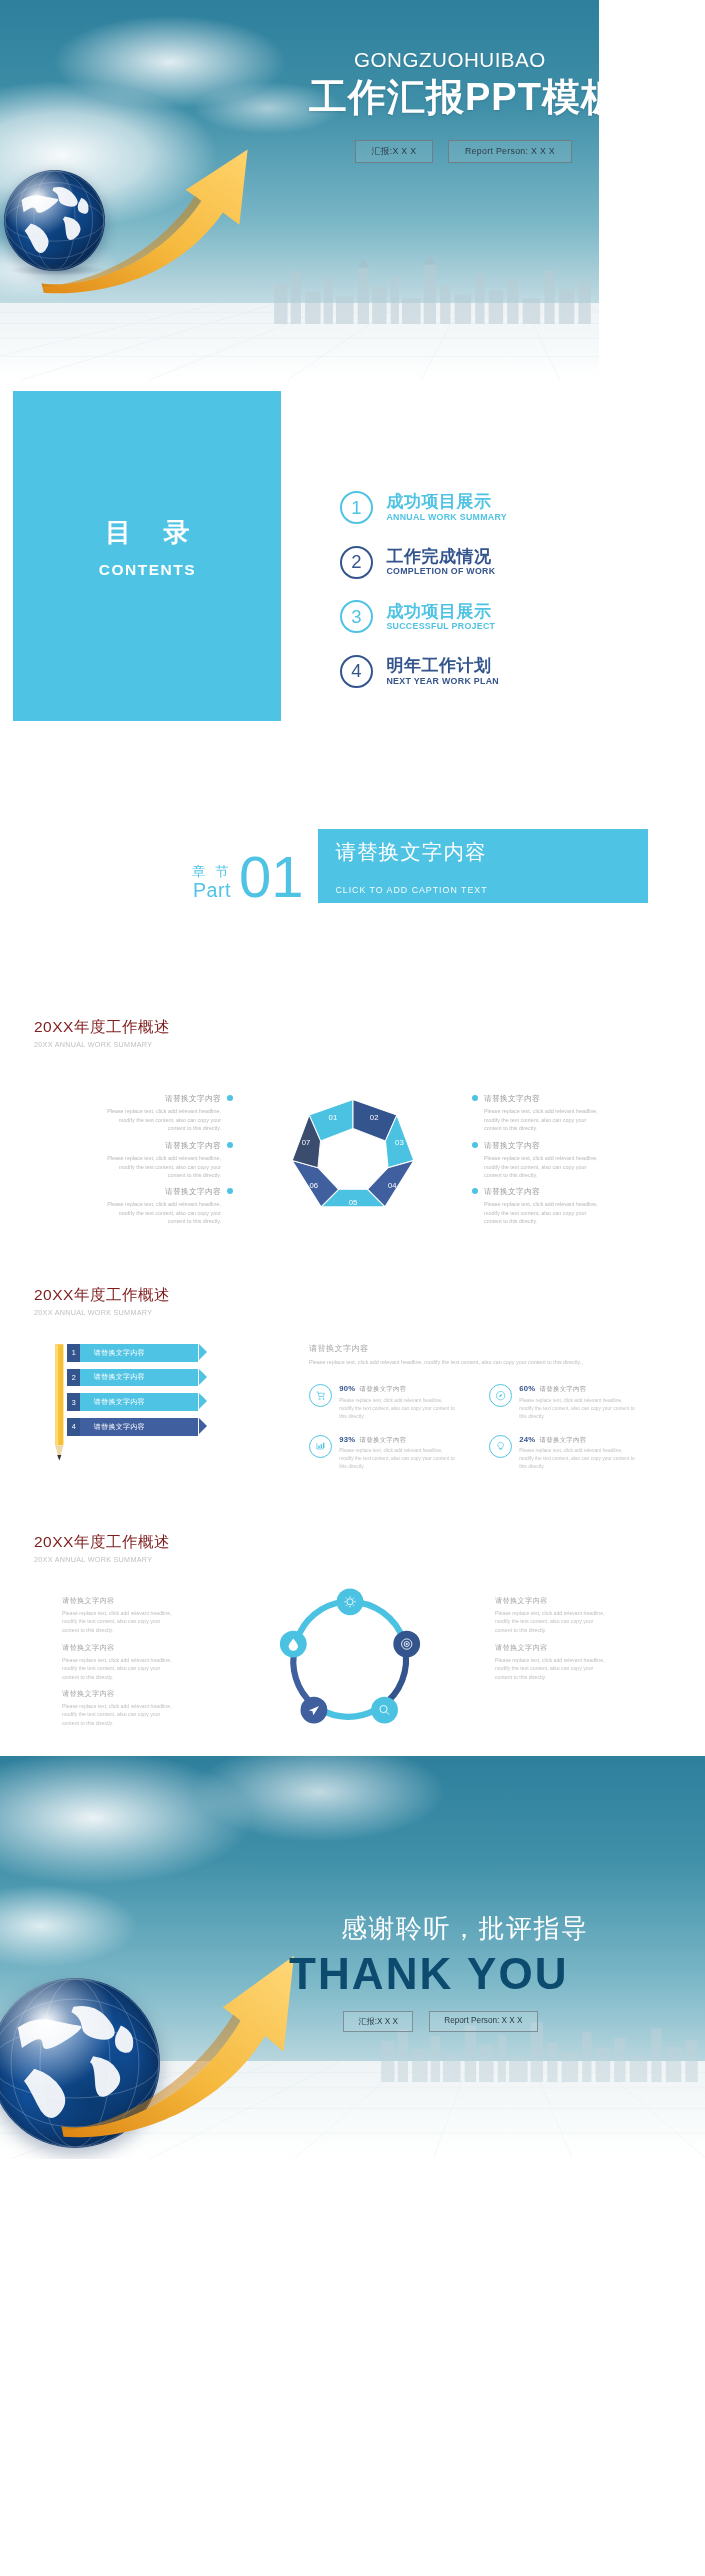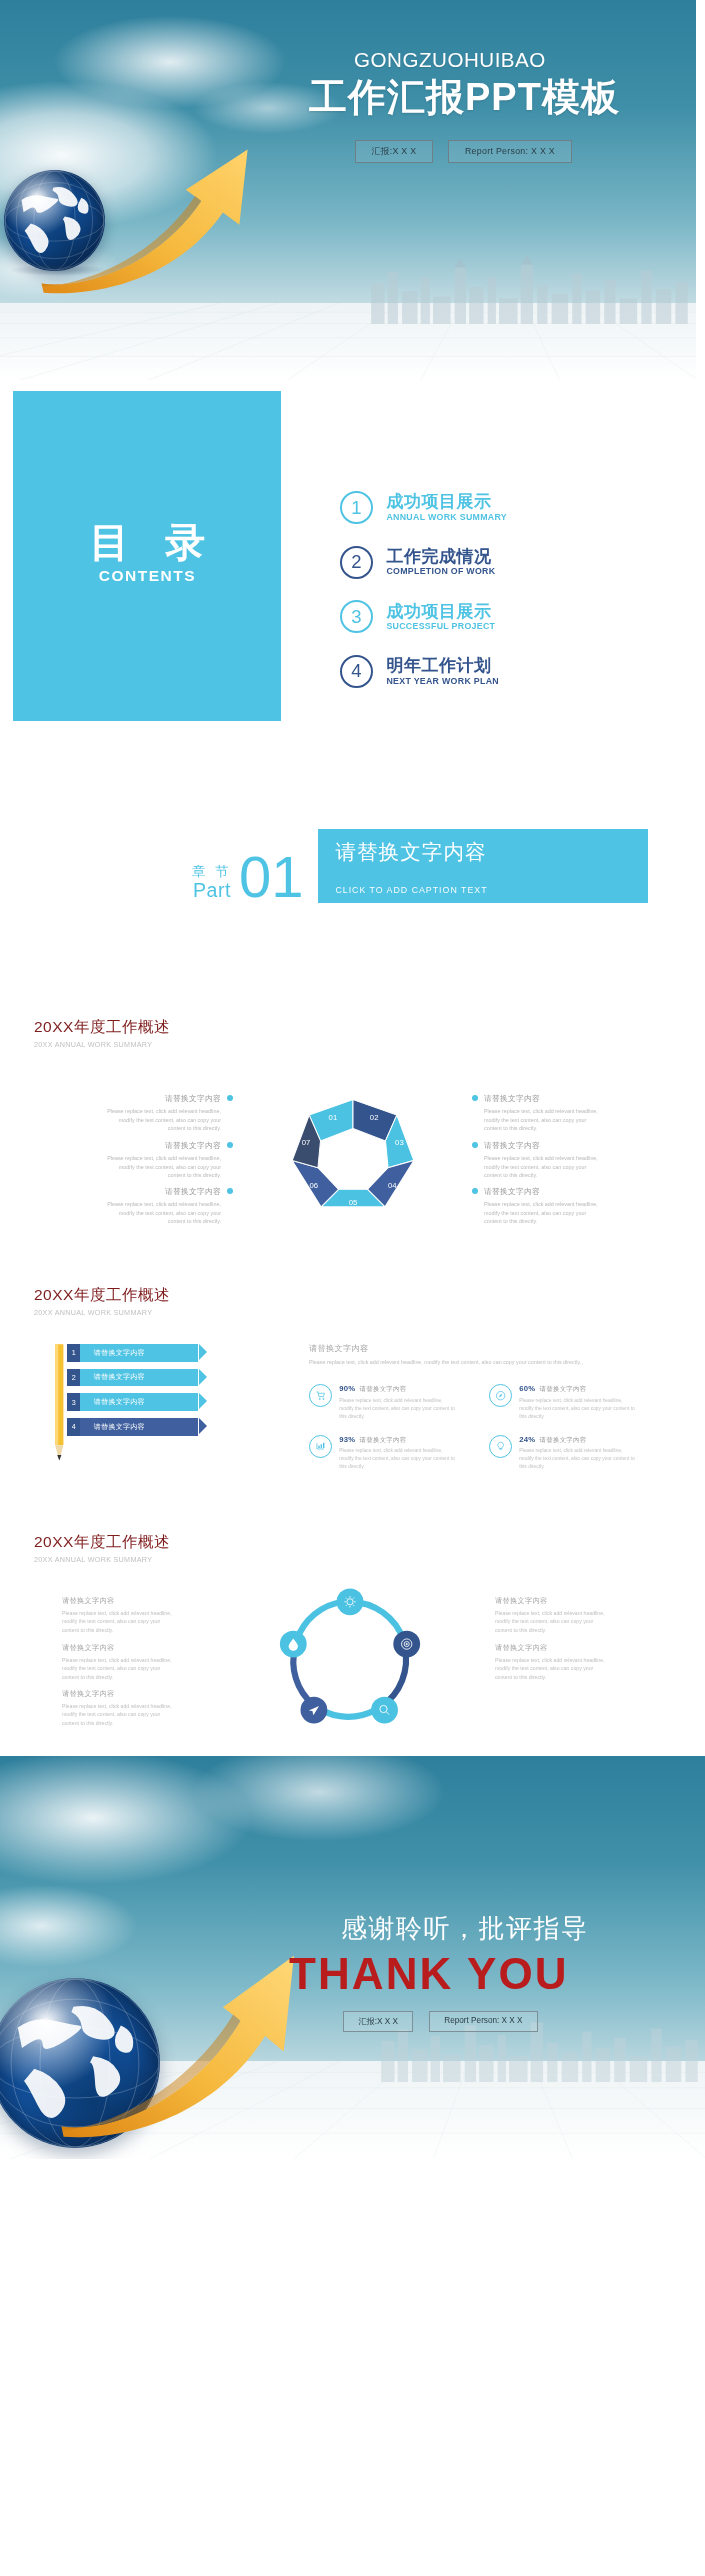--- a/index.html
+++ b/index.html
@@ -4,21 +4,21 @@
 <style>
   * { box-sizing: border-box; margin:0; padding:0; }
   body {
     width:706px; background:#ffffff;
     font-family:"Liberation Sans", sans-serif;
     -webkit-font-smoothing:antialiased;
   }
   .deck { width:706px; position:relative; }
 
   
-  .cover { position:relative; width:696px; height:380px; overflow:hidden; }
+  .cover { position:relative; width:599px; height:380px; overflow:hidden; }
   .cover-sky {
     position:absolute; inset:0;
     background:
       radial-gradient(ellipse 216px 103px at 62px 155px, rgba(255,255,255,.95) 0%, rgba(255,255,255,.6) 40%, rgba(255,255,255,0) 72%),
       radial-gradient(ellipse 155px 62px at 170px 62px, rgba(255,255,255,.85) 0%, rgba(255,255,255,.35) 45%, rgba(255,255,255,0) 75%),
       radial-gradient(ellipse 129px 46px at 31px 268px, rgba(255,255,255,.8) 0%, rgba(255,255,255,0) 70%),
       radial-gradient(ellipse 103px 36px at 268px 108px, rgba(255,255,255,.55) 0%, rgba(255,255,255,0) 72%),
       linear-gradient(to bottom, #2e7f9c 0%, #3f8fa8 28%, #79b6c6 58%, #bcd8e0 78%, #e8f1f4 92%, #f4f8f9 100%);
   }
   .cover-ground {
@@ -58,24 +58,24 @@
   }
 
   
   .contents { position:relative; width:706px; height:392px; background:#fff; }
   .contents-panel {
     position:absolute; left:13.4px; top:11.3px; width:268px; height:330px;
     background:#4fc3e3;
   }
   .contents-cn {
     position:absolute; left:0; right:0; top:124px; text-align:center;
-    color:#fff; font-size:40px; font-weight:700; letter-spacing:12.4px; text-indent:12.4px;
+    color:#fff; font-size:26px; font-weight:700; letter-spacing:12.4px; text-indent:12.4px;
   }
   .contents-en {
-    position:absolute; left:0; right:0; top:176px; text-align:center;
+    position:absolute; left:0; right:0; top:170px; text-align:center;
     color:#fff; font-size:15.5px; font-weight:700; letter-spacing:1.5px;
   }
   .toc-list { position:absolute; left:340px; top:111px; width:319px; }
   .toc-item { display:flex; align-items:center; gap:13.4px; margin-bottom:21.6px; }
   .toc-num {
     width:33px; height:33px; border-radius:50%; border:2.1px solid #4fc3e3;
     display:flex; align-items:center; justify-content:center;
     font-size:18.5px; color:#4fc3e3; flex:0 0 auto;
   }
   .toc-item.dark .toc-num { border-color:#33548c; color:#33548c; }
@@ -167,21 +167,21 @@
       radial-gradient(ellipse 170px 67px at 319px 36px, rgba(255,255,255,.7) 0%, rgba(255,255,255,0) 74%),
       radial-gradient(ellipse 134px 57px at 41px 170px, rgba(255,255,255,.8) 0%, rgba(255,255,255,0) 72%),
       linear-gradient(to bottom, #2e7f9c 0%, #4090a9 26%, #7cb8c8 56%, #bfdae1 78%, #eaf2f5 93%, #f6f9fa 100%);
   }
   .thanks-ground{
     position:absolute; left:0; right:0; bottom:0; height:98px;
     background:linear-gradient(to bottom,#eef3f5 0%, #f8fbfb 60%, #ffffff 100%);
   }
   .thanks-text { position:absolute; left:289px; top:155px; width:407px; text-align:left; }
   .thanks-cn { font-size:26px; color:#ffffff; letter-spacing:1.5px; font-weight:400; padding-left:52px; }
-  .thanks-en { font-size:44px; color:#b91c1c; font-weight:700; letter-spacing:2.1px; margin-top:5.2px; line-height:1.05; }
+  .thanks-en { font-size:44px; color:#0c4a6e; font-weight:700; letter-spacing:2.1px; margin-top:5.2px; line-height:1.05; }
   .thanks-tags { display:flex; gap:15.5px; margin-top:13.4px; padding-left:54px; }
   .thanks-tag {
     border:0.5px solid #7d8f97; color:#2b3d46; font-size:8.2px;
     padding:4.1px 14.4px; background:rgba(255,255,255,.12); white-space:nowrap;
   }
   .thanks-globe{
     position:absolute; left:-10.3px; top:222px; width:170px; height:170px; border-radius:50%;
     background:
       radial-gradient(circle at 33% 26%, #ffffff 0%, rgba(255,255,255,.5) 14%, rgba(255,255,255,0) 40%),
       radial-gradient(circle at 60% 72%, #0b3c74 0%, #12509a 42%, #092c58 100%);

